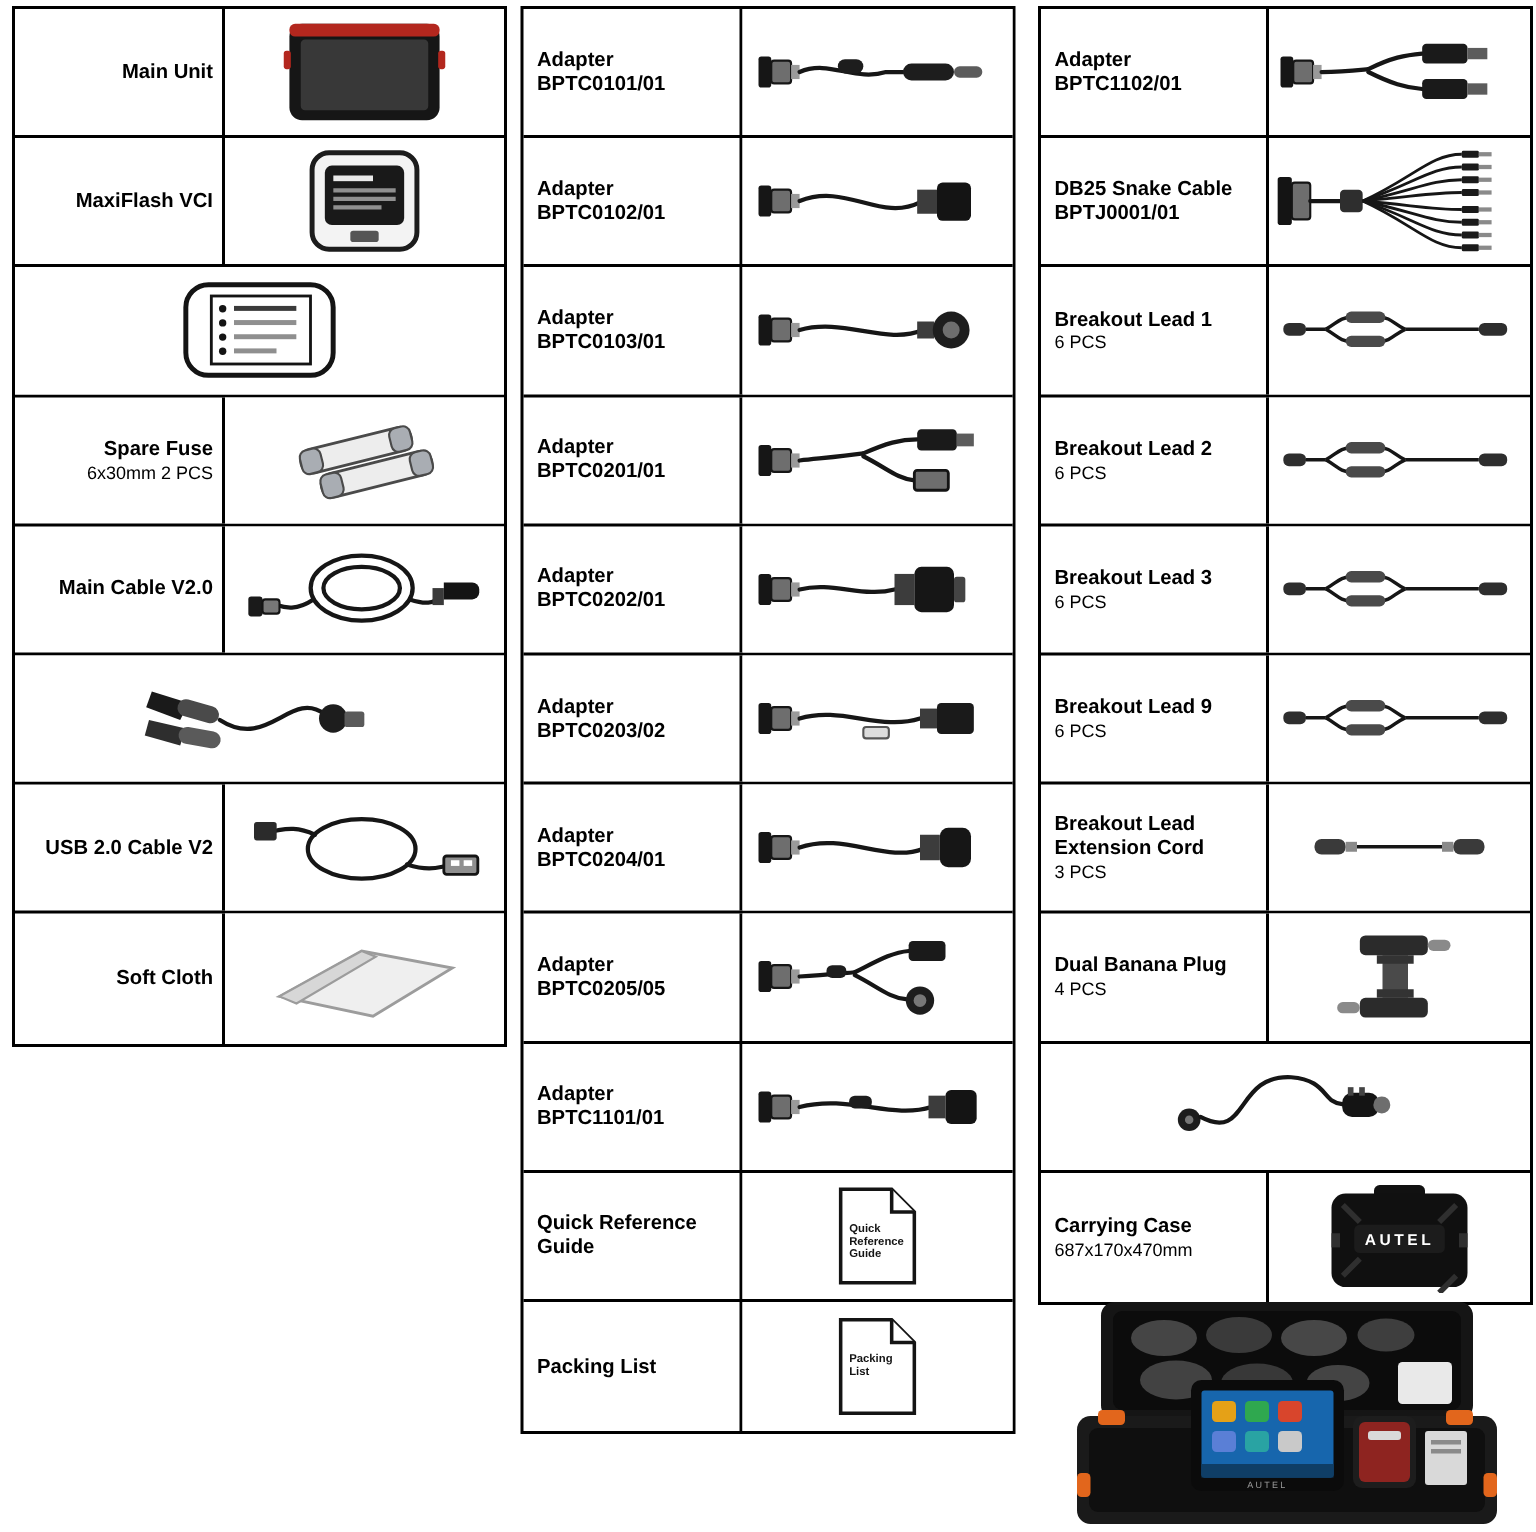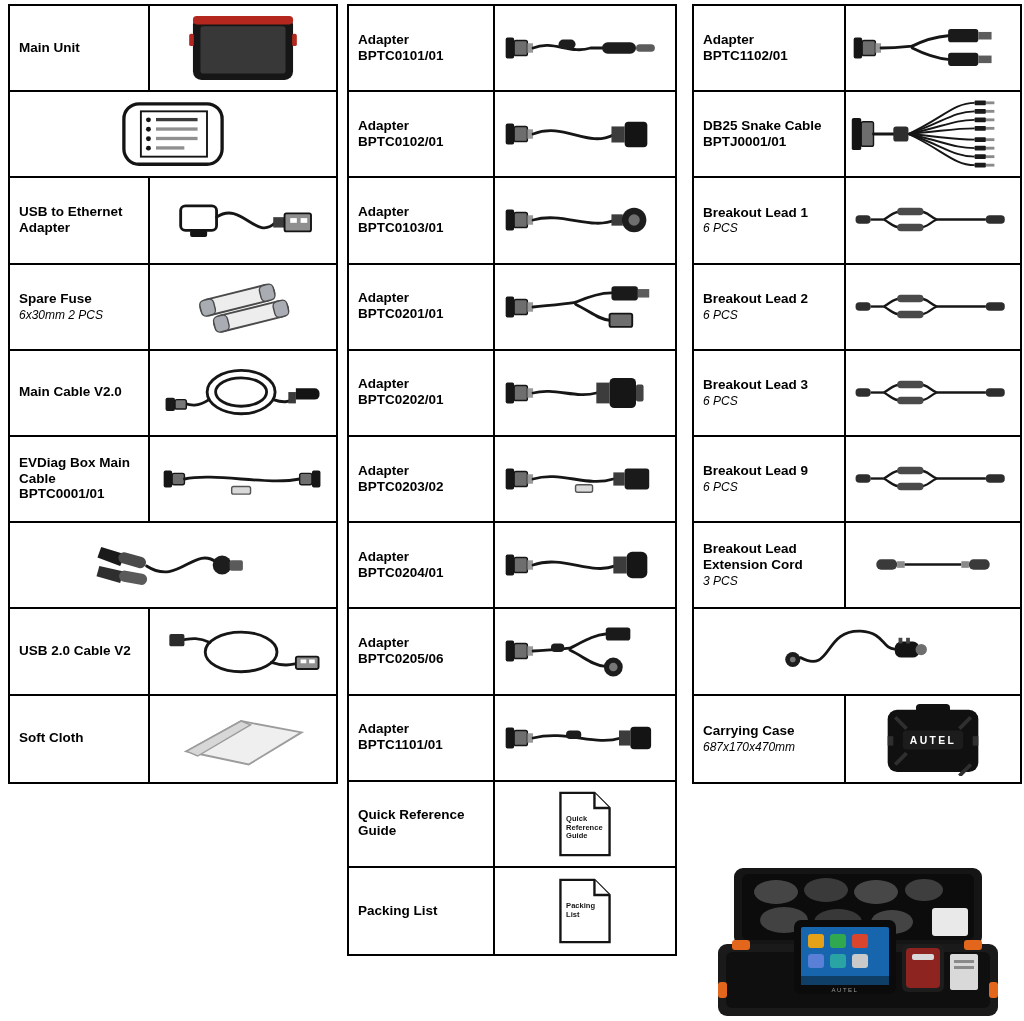--- a/index.html
+++ b/index.html
@@ -7,35 +7,35 @@
   body {
     width: 1024px; height: 1021px;
     background: #ffffff; color: #000;
     font-family: "Liberation Sans", sans-serif;
     position: relative; overflow: hidden;
   }
   .col {
     position: absolute; top: 4px; width: 330px;
     border: 2px solid #000; background: #fff;
   }
-  .col1 { left: 8px; }
+  .col1 { left: 8px; text-align: right; }
   .col2 { left: 347px; }
   .col3 { left: 692px; }
   .row { display: flex; height: 86.2px; border-bottom: 2px solid #000; }
   .row:last-child { border-bottom: none; border-radius: 18px; }
   .label-cell {
     flex: 0 0 140px; border-right: 2px solid #000;
     display: flex; flex-direction: column; justify-content: center;
     padding: 4px 6px 4px 9px;
   }
   .col2 .label-cell { flex-basis: 146px; }
   .col3 .label-cell { flex-basis: 152px; }
   .image-cell { flex: 1; display: flex; align-items: center; justify-content: center; overflow: hidden; background:#fff; }
   .title, .code { font-size: 13.5px; font-weight: bold; line-height: 1.18; }
-  .sub { font-size: 12px; line-height: 1.25; margin-top: 1px; font-style: italic; }
+  .sub { font-size: 12px; line-height: 1.25; margin-top: 1px; }
   .icon { display: block; line-height: 0; }
   .case-photo { position: absolute; left: 700px; top: 868px; width: 314px; height: 150px; }
 </style>
 </head>
 <body>
 
 <main class="board">
   <section class="col col1">
   <div class="row">
     <div class="cell label-cell">
@@ -47,56 +47,56 @@
       <span class="icon"><svg xmlns="http://www.w3.org/2000/svg" viewBox="0 0 180 78" width="170" height="74">
               <rect x="37" y="5" width="106" height="68" rx="9" fill="#161616"></rect>
               <rect x="37" y="5" width="106" height="9" rx="4" fill="#b3271e"></rect>
               <rect x="45" y="16" width="90" height="50" rx="3" fill="#383838"></rect>
               <rect x="33" y="24" width="5" height="13" rx="2" fill="#b3271e"></rect>
               <rect x="142" y="24" width="5" height="13" rx="2" fill="#b3271e"></rect>
             </svg></span>
     </div>
   </div>
 
+  <div class="row">
+    <div class="cell label-cell">
+      <div class="title">MaxiFlash VCI</div>
+      <div class="code"></div>
+      <div class="sub"></div>
+    </div>
+    <div class="cell image-cell">
+      <span class="icon"><svg xmlns="http://www.w3.org/2000/svg" viewBox="0 0 180 78" width="170" height="74">
+              <rect x="53" y="5" width="74" height="68" rx="12" fill="#f3f3f3" stroke="#1c1c1c" stroke-width="3.5"></rect>
+              <rect x="62" y="14" width="56" height="42" rx="5" fill="#191919"></rect>
+              <rect x="68" y="21" width="28" height="4" fill="#e9e9e9"></rect>
+              <rect x="68" y="30" width="44" height="3" fill="#8f8f8f"></rect>
+              <rect x="68" y="36" width="44" height="3" fill="#8f8f8f"></rect>
+              <rect x="68" y="42" width="34" height="3" fill="#8f8f8f"></rect>
+              <rect x="80" y="60" width="20" height="8" rx="2" fill="#555"></rect>
+            </svg></span>
+    </div>
+  </div>
 
   <div class="row">
     <div class="cell image-cell">
       <span class="icon"><svg xmlns="http://www.w3.org/2000/svg" viewBox="0 0 180 78" width="170" height="74">
               <rect x="38" y="7" width="104" height="64" rx="16" fill="#fff" stroke="#141414" stroke-width="3.5"></rect>
               <rect x="56" y="15" width="70" height="48" fill="#fff" stroke="#141414" stroke-width="2"></rect>
               <circle cx="64" cy="24" r="2.6" fill="#141414"></circle>
               <circle cx="64" cy="34" r="2.6" fill="#141414"></circle>
               <circle cx="64" cy="44" r="2.6" fill="#141414"></circle>
               <circle cx="64" cy="54" r="2.6" fill="#141414"></circle>
               <rect x="72" y="22" width="44" height="3.5" fill="#3a3a3a"></rect>
               <rect x="72" y="32" width="44" height="3.5" fill="#8f8f8f"></rect>
               <rect x="72" y="42" width="44" height="3.5" fill="#8f8f8f"></rect>
               <rect x="72" y="52" width="30" height="3.5" fill="#8f8f8f"></rect>
             </svg></span>
     </div>
   </div>
 
-  <div class="row">
-    <div class="cell label-cell">
-      <div class="title">USB to Ethernet Adapter</div>
-      <div class="code"></div>
-      <div class="sub"></div>
-    </div>
-    <div class="cell image-cell">
-      <span class="icon"><svg xmlns="http://www.w3.org/2000/svg" viewBox="0 0 180 78" width="170" height="74">
-              <rect x="24" y="24" width="38" height="26" rx="5" fill="#fff" stroke="#141414" stroke-width="3"></rect>
-              <rect x="34" y="50" width="18" height="7" rx="2" fill="#141414"></rect>
-              <path d="M62 36 C 88 18, 104 62, 124 42" stroke="#161616" fill="none" stroke-width="3" stroke-linecap="round"></path>
-              <rect x="122" y="36" width="12" height="11" fill="#3c3c3c"></rect>
-              <rect x="134" y="32" width="28" height="19" rx="2" fill="#8f8f8f" stroke="#141414" stroke-width="2"></rect>
-              <rect x="140" y="37" width="7" height="5" fill="#fff"></rect>
-              <rect x="151" y="37" width="7" height="5" fill="#fff"></rect>
-            </svg></span>
-    </div>
-  </div>
 
 
   <div class="row">
     <div class="cell label-cell">
       <div class="title">Spare Fuse</div>
       <div class="code"></div>
       <div class="sub">6x30mm 2 PCS</div>
     </div>
     <div class="cell image-cell">
       <span class="icon"><svg xmlns="http://www.w3.org/2000/svg" viewBox="0 0 180 78" width="170" height="74">
@@ -125,37 +125,20 @@
               <path d="M54 46 C 42 54, 34 52, 28 50" stroke="#161616" fill="none" stroke-width="3" stroke-linecap="round"></path>
               <rect x="8" y="44" width="10" height="14" rx="2" fill="#1a1a1a"></rect>
               <rect x="18" y="46" width="12" height="10" rx="2" fill="#777" stroke="#141414" stroke-width="1.5"></rect>
               <path d="M122 46 C 134 50, 138 48, 142 46" stroke="#161616" fill="none" stroke-width="3" stroke-linecap="round"></path>
               <rect x="138" y="38" width="8" height="12" fill="#3a3a3a"></rect>
               <path d="M146 34 h20 a5 5 0 0 1 5 5 v2 a5 5 0 0 1 -5 5 h-20 z" fill="#141414"></path>
             </svg></span>
     </div>
   </div>
 
-  <div class="row">
-    <div class="cell label-cell">
-      <div class="title">EVDiag Box Main Cable</div>
-      <div class="code">BPTC0001/01</div>
-      <div class="sub"></div>
-    </div>
-    <div class="cell image-cell">
-      <span class="icon"><svg xmlns="http://www.w3.org/2000/svg" viewBox="0 0 180 78" width="170" height="74">
-              <rect x="6" y="30" width="9" height="18" rx="2" fill="#161616"></rect>
-              <rect x="15" y="33" width="13" height="12" rx="2" fill="#6e6e6e" stroke="#161616" stroke-width="1.5"></rect>
-              <path d="M28 39 C 60 32, 116 46, 150 39" stroke="#161616" fill="none" stroke-width="3" stroke-linecap="round"></path>
-              <rect x="150" y="33" width="13" height="12" rx="2" fill="#6e6e6e" stroke="#161616" stroke-width="1.5"></rect>
-              <rect x="163" y="30" width="9" height="18" rx="2" fill="#161616"></rect>
-              <rect x="78" y="47" width="20" height="8" rx="2" fill="#d9d9d9" stroke="#555" stroke-width="1.5"></rect>
-            </svg></span>
-    </div>
-  </div>
 
   <div class="row">
     <div class="cell image-cell">
       <span class="icon"><svg xmlns="http://www.w3.org/2000/svg" viewBox="0 0 180 78" width="170" height="74">
               <path d="M14 20 L40 28 L34 40 L10 31 Z" fill="#1a1a1a"></path>
               <rect x="34" y="24" width="30" height="12" rx="6" fill="#4a4a4a" transform="rotate(16 34 24)"></rect>
               <path d="M12 40 L38 46 L34 58 L9 51 Z" fill="#2e2e2e"></path>
               <rect x="34" y="44" width="30" height="12" rx="6" fill="#5a5a5a" transform="rotate(10 34 44)"></rect>
               <path d="M62 40 C 96 62, 112 18, 136 36" stroke="#161616" fill="none" stroke-width="3" stroke-linecap="round"></path>
               <circle cx="142" cy="39" r="10" fill="#1d1d1d"></circle>
@@ -327,21 +310,21 @@
               <path d="M35 39 C 66 28, 96 50, 122 40" stroke="#161616" fill="none" stroke-width="3" stroke-linecap="round"></path>
               <rect x="120" y="30" width="14" height="18" fill="#3c3c3c"></rect>
               <rect x="134" y="25" width="22" height="28" rx="6" fill="#161616"></rect>
             </svg></span>
     </div>
   </div>
 
   <div class="row">
     <div class="cell label-cell">
       <div class="title">Adapter</div>
-      <div class="code">BPTC0205/06</div>
+      <div class="code">BPTC0205/05</div>
       <div class="sub"></div>
     </div>
     <div class="cell image-cell">
       <span class="icon"><svg xmlns="http://www.w3.org/2000/svg" viewBox="0 0 180 78" width="170" height="74">
               <rect x="6" y="28" width="9" height="22" rx="2" fill="#161616"></rect>
               <rect x="15" y="31" width="14" height="16" rx="2" fill="#6e6e6e" stroke="#161616" stroke-width="1.5"></rect>
               <rect x="29" y="34" width="6" height="10" fill="#9a9a9a"></rect>
               <path d="M35 39 C 52 38, 62 37, 74 36" stroke="#161616" fill="none" stroke-width="3" stroke-linecap="round"></path>
               <rect x="54" y="31" width="14" height="9" rx="4" fill="#1d1d1d"></rect>
               <path d="M74 36 C 90 28, 100 22, 112 21" stroke="#161616" fill="none" stroke-width="3" stroke-linecap="round"></path>
@@ -555,20 +538,38 @@
       <span class="icon"><svg xmlns="http://www.w3.org/2000/svg" viewBox="0 0 180 78" width="170" height="74">
               <rect x="30" y="33" width="22" height="11" rx="5" fill="#3a3a3a"></rect>
               <rect x="52" y="35" width="8" height="7" fill="#8a8a8a"></rect>
               <path d="M60 38.5 H 120" stroke="#161616" stroke-width="2.5" fill="none"></path>
               <rect x="120" y="35" width="8" height="7" fill="#8a8a8a"></rect>
               <rect x="128" y="33" width="22" height="11" rx="5" fill="#3a3a3a"></rect>
             </svg></span>
     </div>
   </div>
 
+  <div class="row">
+    <div class="cell label-cell">
+      <div class="title">Dual Banana Plug</div>
+      <div class="code"></div>
+      <div class="sub">4 PCS</div>
+    </div>
+    <div class="cell image-cell">
+      <span class="icon"><svg xmlns="http://www.w3.org/2000/svg" viewBox="0 0 180 78" width="170" height="74">
+              <rect x="62" y="10" width="48" height="14" rx="4" fill="#2b2b2b"></rect>
+              <rect x="110" y="13" width="16" height="8" rx="4" fill="#8a8a8a"></rect>
+              <rect x="62" y="54" width="48" height="14" rx="4" fill="#2b2b2b"></rect>
+              <rect x="46" y="57" width="16" height="8" rx="4" fill="#8a8a8a"></rect>
+              <rect x="78" y="24" width="18" height="30" fill="#4a4a4a"></rect>
+              <rect x="74" y="24" width="26" height="6" fill="#333"></rect>
+              <rect x="74" y="48" width="26" height="6" fill="#333"></rect>
+            </svg></span>
+    </div>
+  </div>
 
   <div class="row">
     <div class="cell image-cell">
       <span class="icon"><svg xmlns="http://www.w3.org/2000/svg" viewBox="0 0 180 78" width="170" height="74">
               <circle cx="22" cy="48" r="8" fill="#1d1d1d"></circle>
               <circle cx="22" cy="48" r="3" fill="#777"></circle>
               <path d="M30 46 C 64 64, 54 16, 94 18 C 120 20, 116 36, 130 37" stroke="#161616" fill="none" stroke-width="3" stroke-linecap="round"></path>
               <rect x="130" y="29" width="26" height="17" rx="7" fill="#141414"></rect>
               <circle cx="158" cy="37.5" r="6" fill="#6e6e6e"></circle>
               <rect x="134" y="25" width="4" height="6" fill="#444"></rect>

